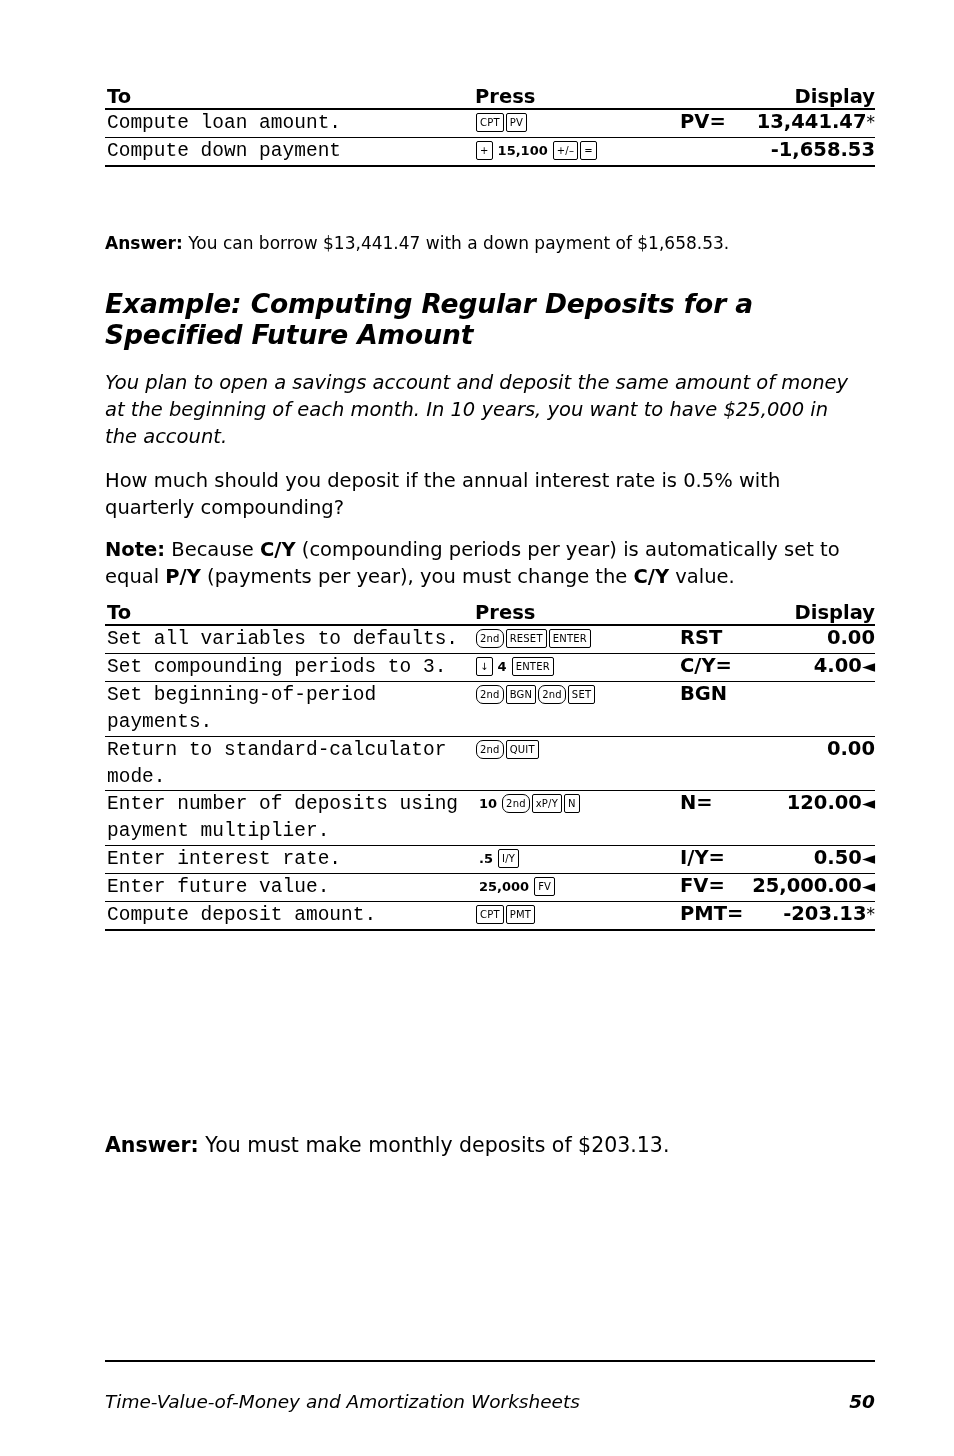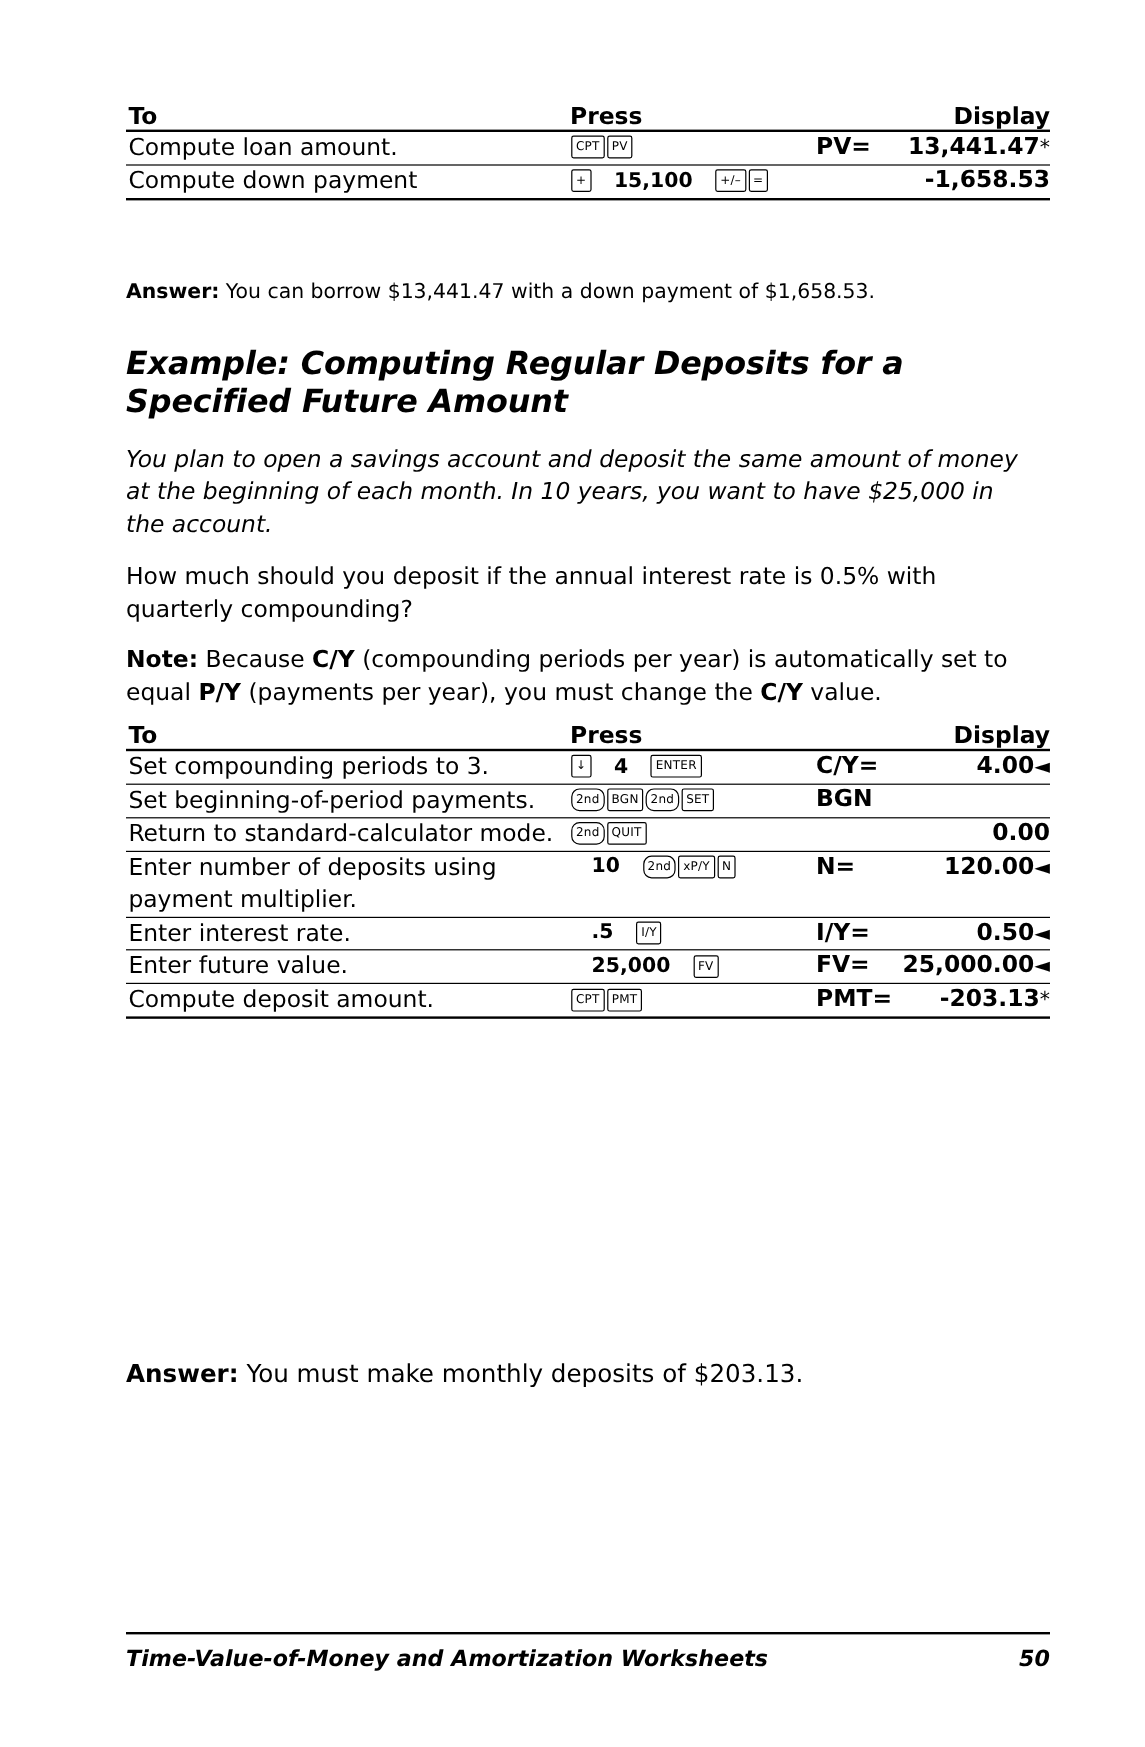--- a/index.html
+++ b/index.html
@@ -46,21 +46,21 @@
     font-size: 19.5px;
   }
   .row.thick td {
     border-bottom: 2.2px solid #000;
   }
   .col-to   { width: 370px; }
   .col-press{ width: 205px; }
   .col-disp { width: 195px; }
 
   .hdr-row th.col-to { padding-left: 2px; }
-  .row td.col-to { padding-left: 2px; line-height: 1.38; }
+  .row td.col-to { padding-left: 2px; line-height: 1.38; font-family: Liberation Mono, monospace; }
 
   
   .press { text-align: left; }
   .press-inner { display: inline-block; white-space: nowrap; }
   .press-center { text-align: center; }
 
   
   .key {
     display: inline-block;
     border: 1.3px solid #000;
@@ -69,23 +69,23 @@
     font-size: 10px;
     line-height: 17px;
     vertical-align: middle;
     margin: 0 1px;
     font-family: "DejaVu Sans", sans-serif;
     letter-spacing: 0.2px;
   }
   .key.rb { border-radius: 7px; }
   .plainnum {
     font-weight: bold;
-    font-size: 17px;
+    font-size: 13px;
     vertical-align: middle;
-    margin: 0 18px;
+    margin: 0 4px;
   }
 
   
   .disp-wrap {
     display: flex;
     justify-content: space-between;
     align-items: baseline;
   }
   .disp-label {
     font-weight: bold;
@@ -135,21 +135,21 @@
   .footer {
     position: absolute;
     left: 105px;
     top: 1372px;
     width: 770px;
     display: flex;
     justify-content: space-between;
     align-items: baseline;
     font-size: 18.5px;
   }
-  .footer .ftitle { font-style: italic; font-weight: bold; }
+  .footer .ftitle { font-style: italic; font-weight: normal; margin-top: 19px; }
   .footer .fpage { font-style: italic; font-weight: bold; }
 
   .abs { position: absolute; }
 </style>
 </head>
 <body>
 
 <div class="page">
 
   <div class="abs" style="left:0; top:85px; width:770px;">
@@ -218,20 +218,34 @@
           <col class="col-press">
           <col class="col-disp">
         </colgroup>
       <tbody>
           <tr class="hdr-row">
         <th class="col-to">To</th>
         <th class="col-press">Press</th>
         <th class="col-disp" style="text-align:right;">Display</th>
       </tr>
 
+      <tr class="row">
+        <td class="col-to">Set all variables to defaults.</td>
+        <td class="col-press press">
+          <span class="press-inner">
+            <span class="key rb">2nd</span><span class="key">RESET</span><span class="key">ENTER</span>
+          </span>
+        </td>
+        <td class="col-disp">
+          <div class="disp-wrap">
+            <span class="disp-label">RST</span>
+            <span class="disp-val"><span>0.00</span><span class="mark"></span></span>
+          </div>
+        </td>
+      </tr>
 
 
       <tr class="row">
         <td class="col-to">Set compounding periods to 3.</td>
         <td class="col-press press">
           <span class="press-inner">
             <span class="key">↓</span><span class="plainnum">4</span><span class="key">ENTER</span>
           </span>
         </td>
         <td class="col-disp">

